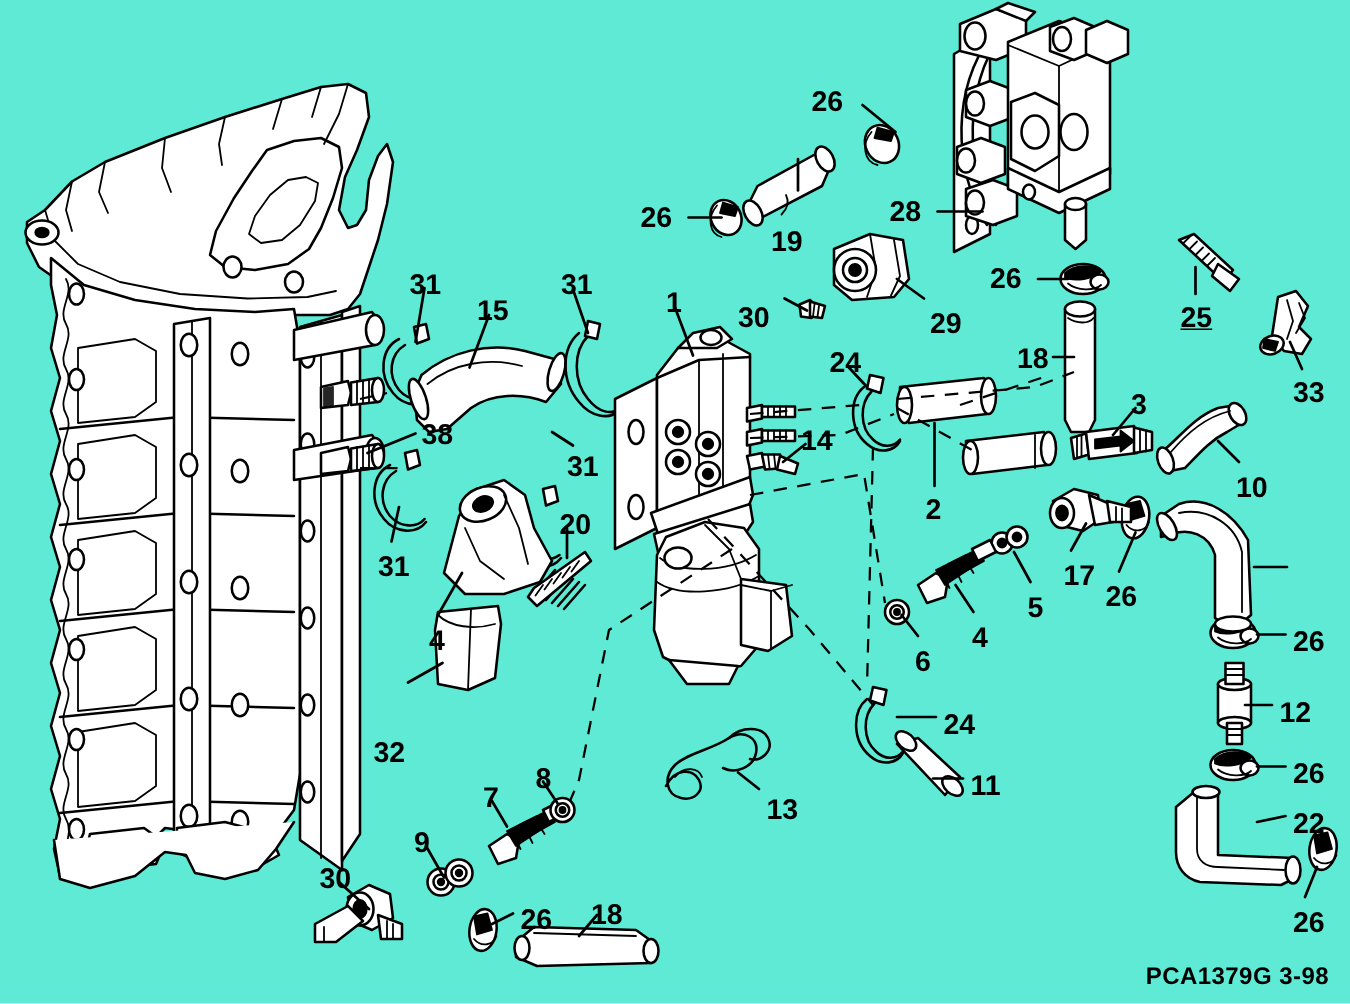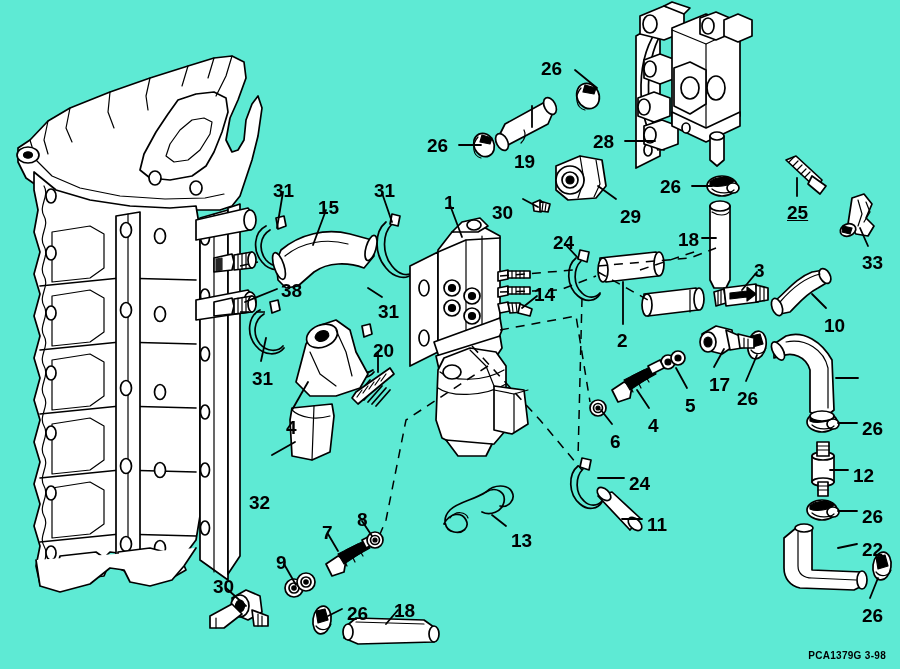--- a/index.html
+++ b/index.html
@@ -30,21 +30,21 @@
     color: #000000;
     line-height: 1;
     white-space: nowrap;
     user-select: none;
   }
   #footer-code {
     position: absolute;
     right: 14px;
     bottom: 8px;
     font-family: "Liberation Sans", sans-serif;
-    font-size: 10px;
+    font-size: 16px;
     font-weight: bold;
     letter-spacing: 0.3px;
     color: #000000;
     white-space: nowrap;
   }
 </style>
 </head>
 <body>
 
 <div id="page">

